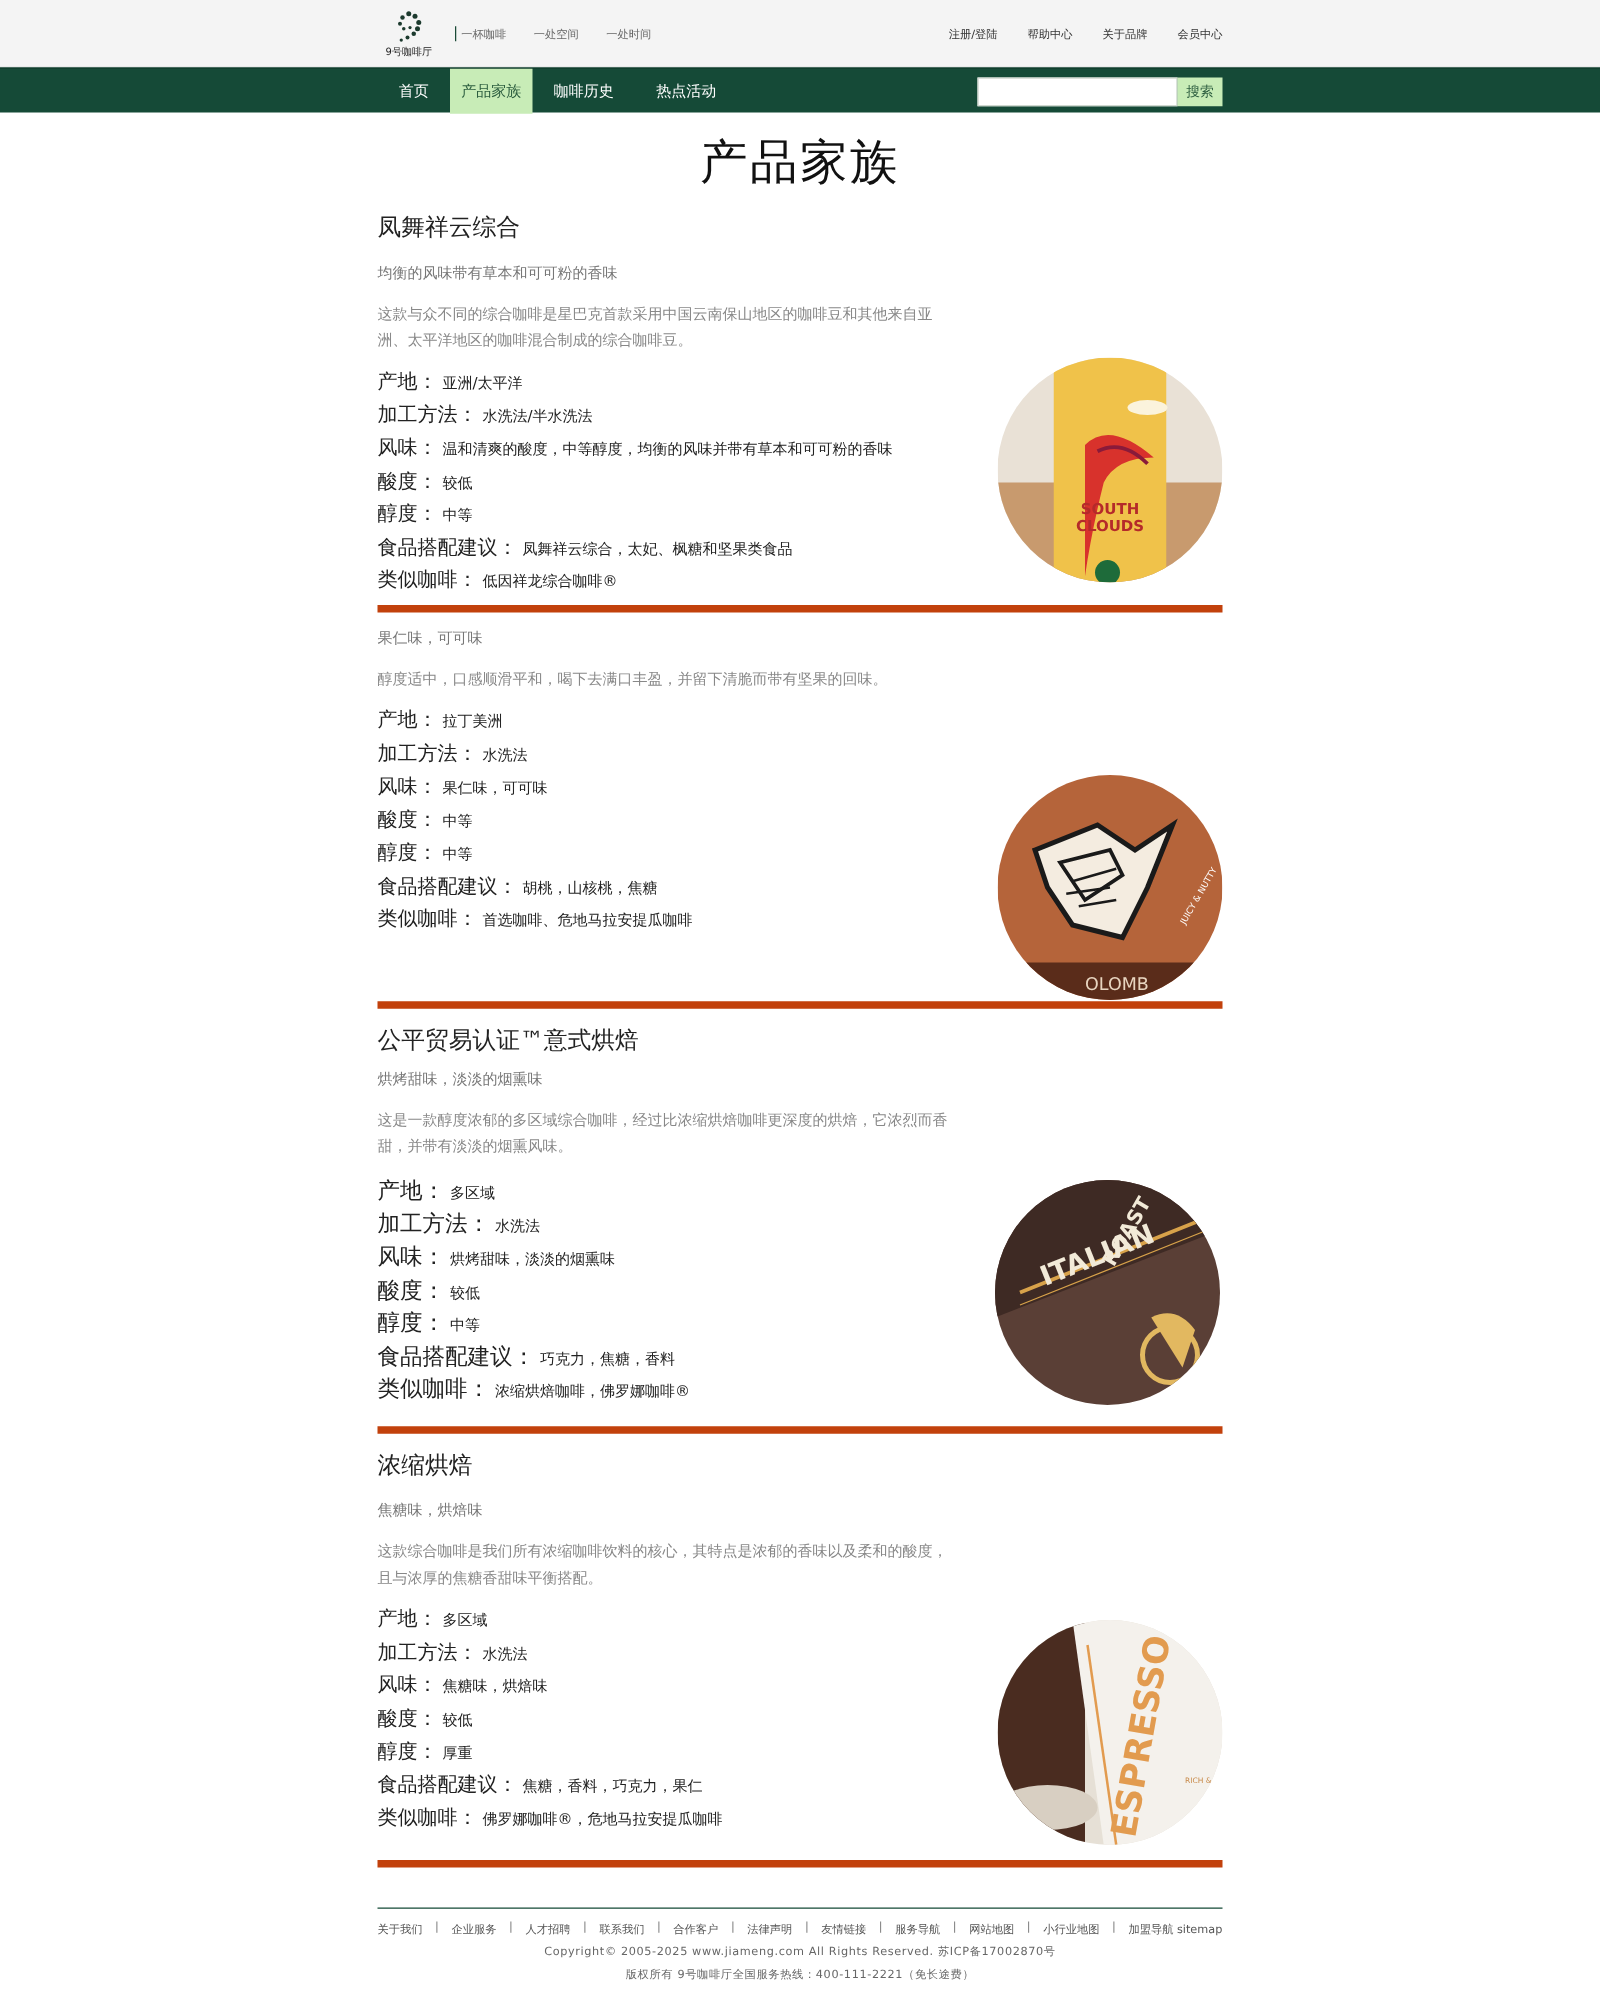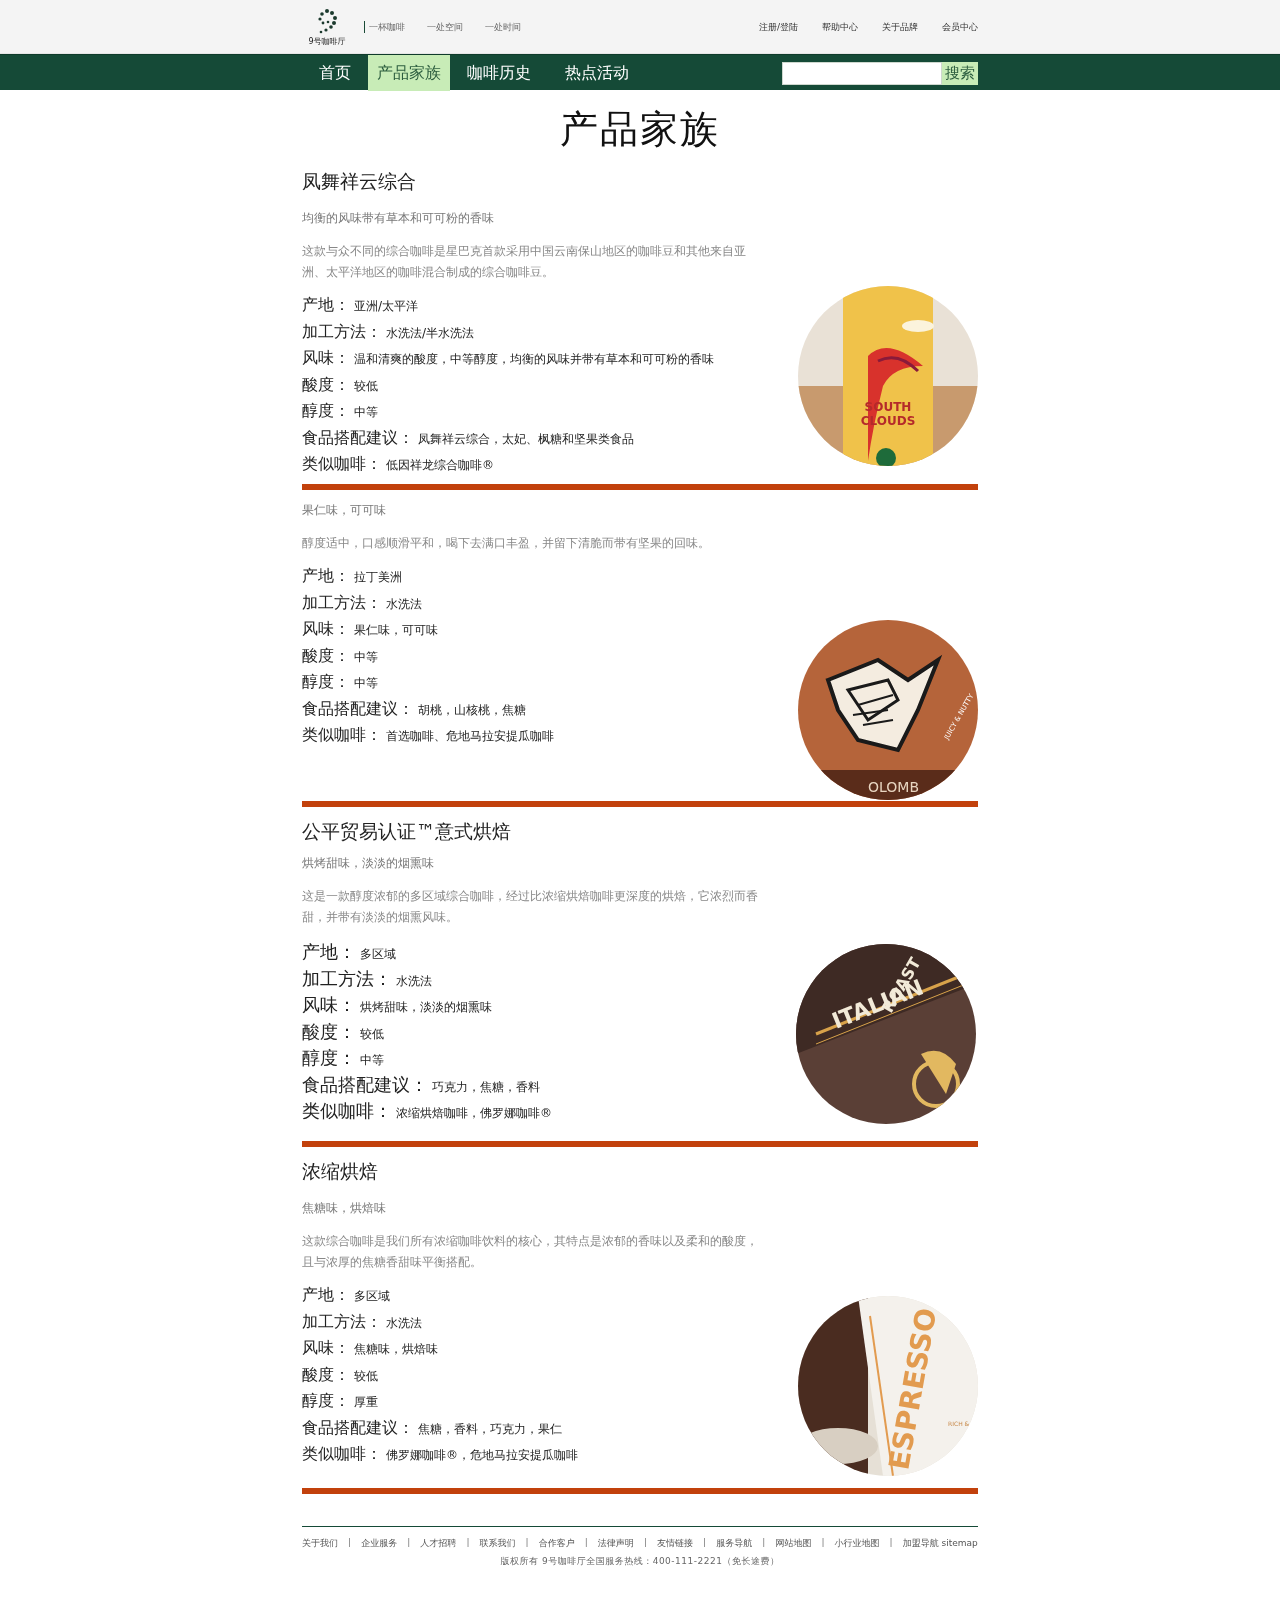--- a/index.html
+++ b/index.html
@@ -13,25 +13,25 @@
   .logo svg { width: 26px; height: 28px; }
   .logo-text { font-size: 8px; color: #222; margin-top: 1px; white-space: nowrap; }
   .slogans { display: flex; align-items: center; gap: 22px; margin-left: 2px; }
   .slogan-sep { width: 1px; height: 12px; background: #1a4a36; margin-right: -18px; }
   .slogan { font-size: 9px; color: #666; }
   .toplinks { display: flex; gap: 24px; }
   .toplink { font-size: 9px; color: #333; text-decoration: none; cursor: pointer; }
   .navbar { height: 36px; background: #154a37; border-top: 1px solid #0f3b2b; }
   .navbar .wrap { height: 36px; display: flex; align-items: stretch; }
   .navitems { display: flex; }
-  .navitem { font-size: 16px; color: #fff; padding: 0 17px; display: flex; align-items: center; cursor: pointer; }
+  .navitem { font-size: 12px; color: #fff; padding: 0 17px; display: flex; align-items: center; cursor: pointer; }
   .navitem.active { background: #c8ecb7; color: #2c5d3f; padding: 0 9px; }
   .search { margin-left: auto; display: flex; align-items: center; }
   .search input { width: 160px; height: 23px; border: 1px solid #cfd8cf; background: #fff; font-size: 11px; padding: 0 4px; outline: none; }
-  .search button { height: 23px; width: 36px; border: none; background: #c8ecb7; color: #2c5d3f; font-size: 15px; cursor: pointer; font-family: Liberation Mono, monospace; }
+  .search button { height: 23px; width: 36px; border: none; background: #c8ecb7; color: #2c5d3f; font-size: 11px; cursor: pointer; font-family: Liberation Mono, monospace; }
   .page-title { text-align: center; font-size: 38px; font-weight: 300; color: #111; margin-top: 14px; margin-bottom: 14px; letter-spacing: 2px; }
   .product { position: relative; padding-bottom: 14px; border-bottom: 6px solid #c2410c; margin-bottom: 12px; }
   .product h2 { font-size: 19px; font-weight: 400; color: #222; margin-top: 4px; margin-bottom: 15px; }
   .tagline { font-size: 12px; color: #777; margin-bottom: 14px; }
   .desc { font-size: 12px; color: #888; line-height: 21px; width: 460px; margin-bottom: 12px; }
   .props { width: 460px; }
   .prop { display: flex; align-items: baseline; height: 26.5px; }
   .prop-label { font-size: 16px; color: #222; white-space: nowrap; }
   .prop-value { font-size: 12px; color: #222; white-space: nowrap; margin-left: 4px; }
   .p3 .prop-label { font-size: 18px; }
@@ -309,16 +309,17 @@
         <a class="footer-link">友情链接</a>
           <span class="footer-sep">|</span>
         <a class="footer-link">服务导航</a>
           <span class="footer-sep">|</span>
         <a class="footer-link">网站地图</a>
           <span class="footer-sep">|</span>
         <a class="footer-link">小行业地图</a>
           <span class="footer-sep">|</span>
         <a class="footer-link">加盟导航 sitemap</a>
       </div>
+      <div class="footer-line">Copyright© 2005-2025 www.jiameng.com All Rights Reserved.  苏ICP备17002870号</div>
       <div class="footer-line">版权所有 9号咖啡厅全国服务热线：400-111-2221（免长途费）</div>
     </div>
   </div>
 </div>
 
 </body></html>

